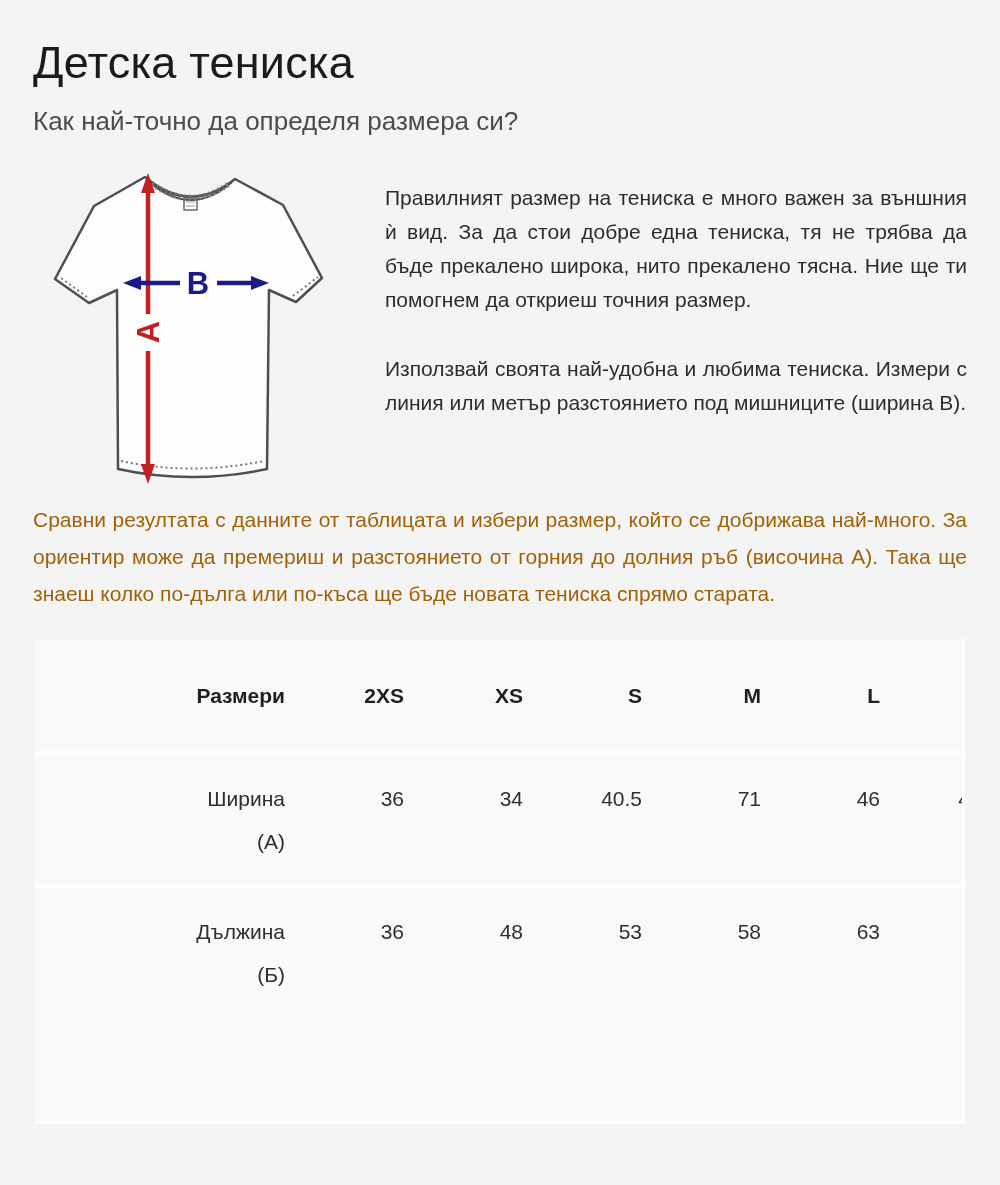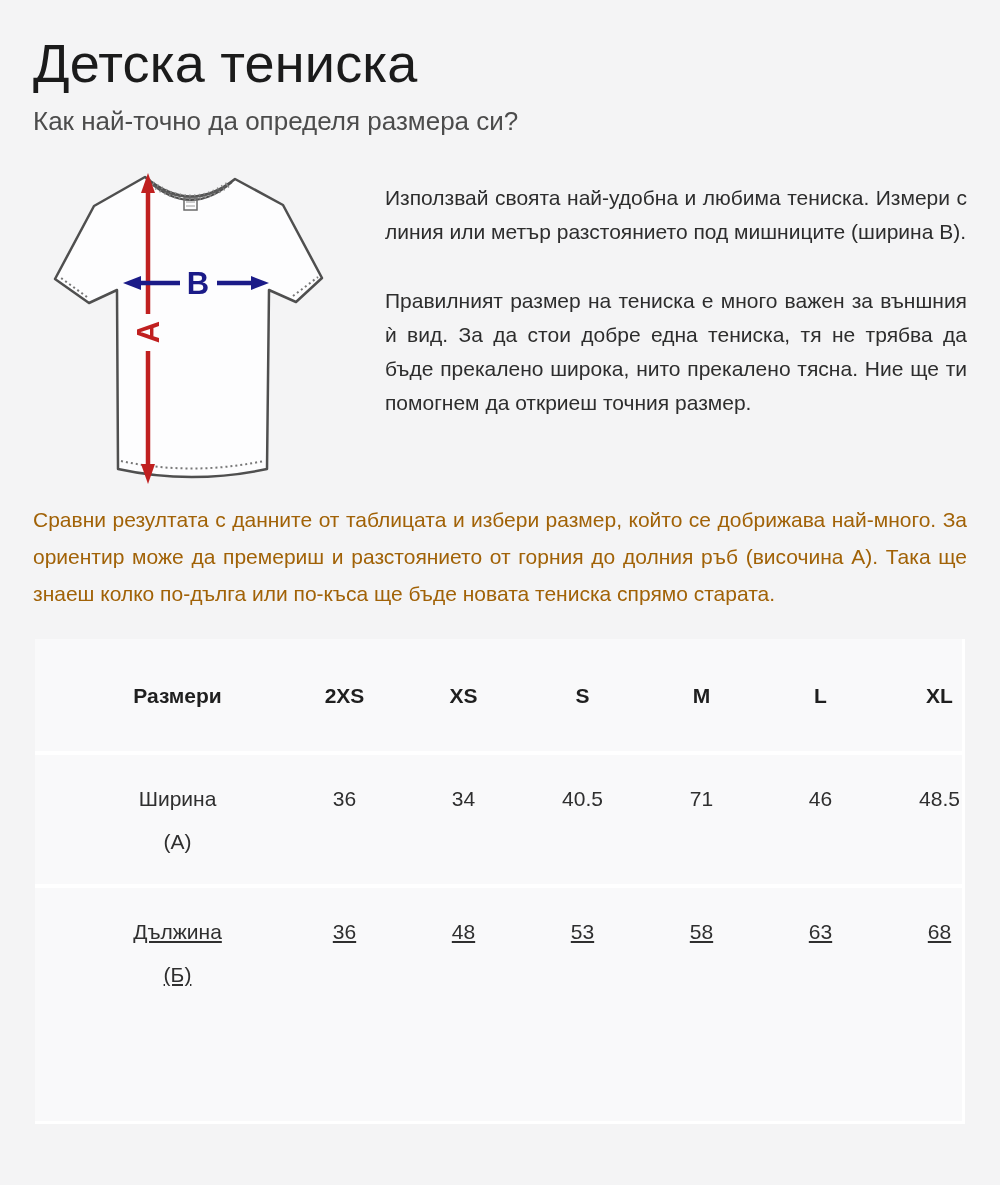--- a/index.html
+++ b/index.html
@@ -7,21 +7,21 @@
   body {
     background: #f4f4f5;
     font-family: "Liberation Sans", sans-serif;
     color: #2d2d2d;
     overflow: hidden;
   }
   .page { padding: 0 33px; }
 
   .title {
     margin-top: 38px;
-    font-size: 54px;
+    font-size: 45px;
     line-height: 50px;
     font-weight: 500;
     color: #1b1b1b;
     letter-spacing: 0.2px;
   }
   .subtitle {
     margin-top: 13px;
     font-size: 26px;
     line-height: 40px;
     font-weight: 400;
@@ -71,22 +71,22 @@
     line-height: 26px;
   }
   .t-row.data {
     border-top: 4px solid #ffffff;
     height: 133px;
     padding-top: 22px;
     font-size: 21px;
     line-height: 43px;
     color: #2f2f2f;
   }
-  .t-row.data.last { height: 136px; text-decoration: underline; }
-  .cell { white-space: pre-line; text-align: center; }
+  .t-row.data.last { height: 136px; }
+  .cell { white-space: pre-line; text-align: right; }
 </style>
 </head>
 <body>
 
 <div class="page">
 
   <h1 class="title">Детска тениска</h1>
   <h2 class="subtitle">Как най-точно да определя размера си?</h2>
 
   <div class="media-row">
@@ -119,22 +119,22 @@
           <line x1="104" y1="116" x2="147" y2="116" stroke-width="4.5"></line>
           <line x1="184" y1="116" x2="221" y2="116" stroke-width="4.5"></line>
           <polygon points="90,116 108,109 108,123" stroke="none"></polygon>
           <polygon points="236,116 218,109 218,123" stroke="none"></polygon>
         </g>
         <text x="165" y="116" text-anchor="middle" dominant-baseline="central" font-family="Liberation Sans, sans-serif" font-size="31" font-weight="bold" fill="#1b1b88">B</text>
       </svg>
     </div>
 
     <div class="intro-col">
+      <p class="para">Правилният размер на тениска е много важен за външния ѝ вид. За да стои добре една тениска, тя не трябва да бъде прекалено широка, нито прекалено тясна. Ние ще ти помогнем да откриеш точния размер.</p>
       <p class="para">Използвай своята най-удобна и любима тениска. Измери с линия или метър разстоянието под мишниците (ширина В).</p>
-      <p class="para">Правилният размер на тениска е много важен за външния ѝ вид. За да стои добре една тениска, тя не трябва да бъде прекалено широка, нито прекалено тясна. Ние ще ти помогнем да откриеш точния размер.</p>
     </div>
   </div>
 
   <p class="para-wide">Сравни резултата с данните от таблицата и избери размер, който се добрижава най-много. За ориентир може да премериш и разстоянието от горния до долния ръб (височина А). Така ще знаеш колко по-дълга или по-къса ще бъде новата тениска спрямо старата.</p>
 
   <div class="size-panel">
     <div class="t-row head">
       <div class="cell">Размери</div>
       <div class="cell">2XS</div>
       <div class="cell">XS</div>

